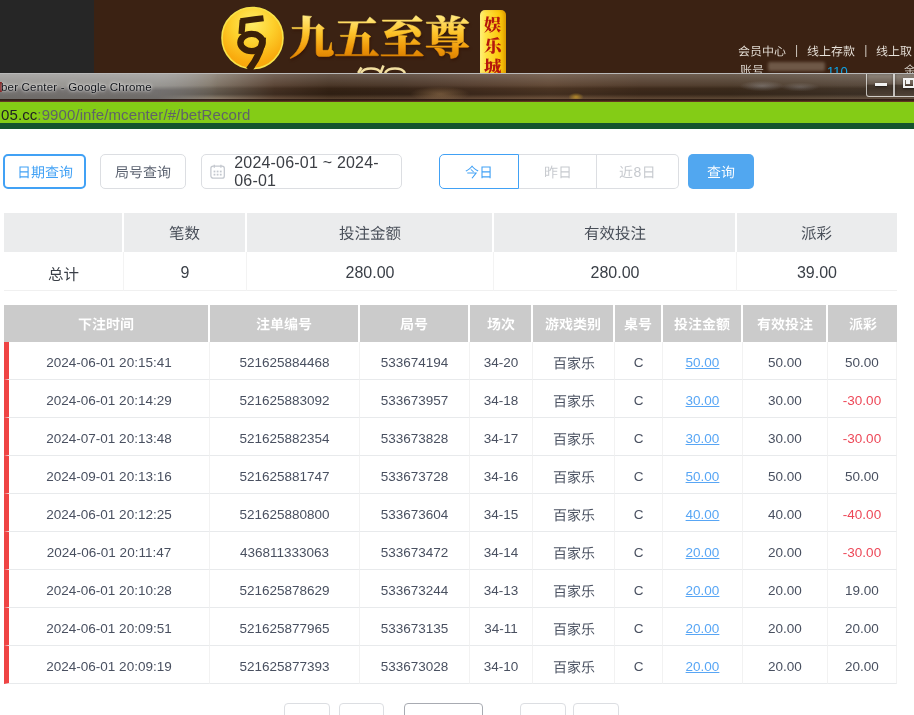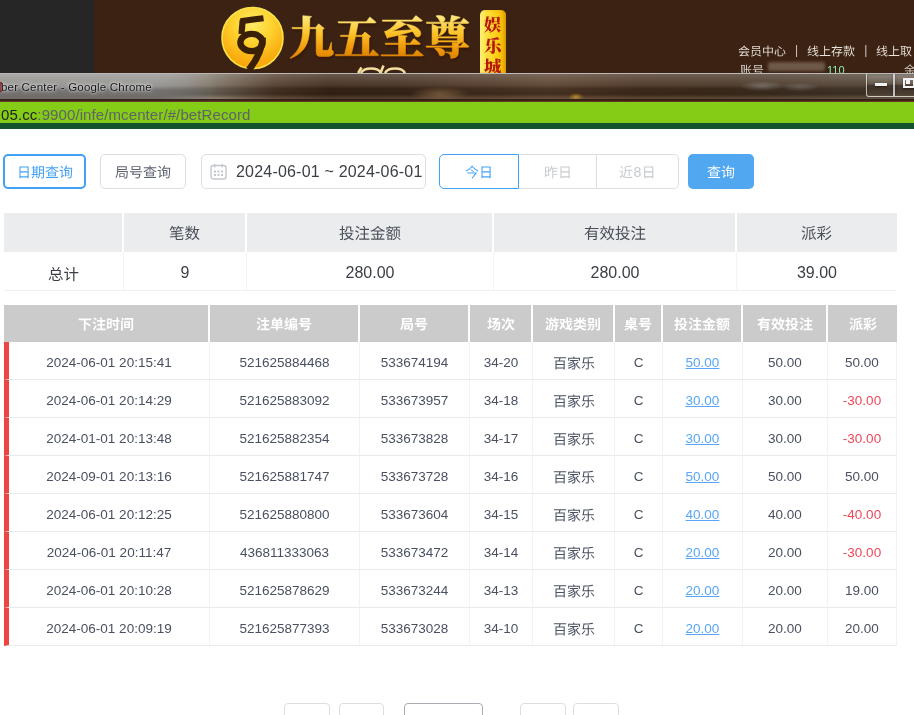--- a/index.html
+++ b/index.html
@@ -34,21 +34,21 @@
 #btnmax i{position:absolute;left:8px;top:4px;width:12px;height:10px;border:2px solid #f2f2f2;box-shadow:0 1px 2px rgba(0,0,0,.5)}
 #btnmax i b{position:absolute;left:1px;top:0px;width:4px;height:2px;border:2px solid #f2f2f2;display:block}
 #abar{position:absolute;left:0;top:102px;width:914px;height:27px;background:#84cc16;border-bottom:6px solid #14532d}
 #urltext{position:absolute;left:1px;top:4px;font-size:15px;color:#5f6368;letter-spacing:.1px}
 #urltext b{color:#202124;font-weight:normal}
 
 #content{position:absolute;left:0;top:130px;width:914px;height:585px;background:#fff}
 .btn{position:absolute;top:24px;height:35px;border-radius:5px;border:1px solid #dcdee2;background:#fff;display:flex;align-items:center;justify-content:center}
 #b-date{left:3px;width:83px;border:2px solid #41a1f5}
 #b-round{left:100px;width:86px}
-#b-pick{left:201px;width:225px;justify-content:flex-start}
+#b-pick{left:201px;width:201px;justify-content:flex-start}
 #grp{position:absolute;left:439px;top:24px;width:240px;height:35px;border-radius:5px}
 .gseg{position:absolute;top:0;height:35px;border:1px solid #dcdee2;background:#fff;display:flex;align-items:center;justify-content:center}
 #g1{left:0;width:80px;border:1px solid #41a1f5;border-radius:5px 0 0 5px;z-index:2}
 #g2{left:80px;width:78px;border-left:none}
 #g3{left:158px;width:82px;border-left:none;border-radius:0 5px 5px 0}
 #b-query{left:688px;width:66px;background:#51a7f0;border:none}
 
 #sum{position:absolute;left:4px;top:83px;width:893px;border-collapse:separate;border-spacing:0;table-layout:fixed}
 #sum th{background:#ebeced;height:39px;font-weight:normal;border-right:2px solid #fff}
 #sum th:last-child{border-right:none}
@@ -200,21 +200,21 @@
           <use href="#r7ebf" transform="translate(0,10.56) scale(0.012)" fill="#e8e2da"></use>
           <use href="#r4e0a" transform="translate(12,10.56) scale(0.012)" fill="#e8e2da"></use>
           <use href="#r53d6" transform="translate(24,10.56) scale(0.012)" fill="#e8e2da"></use>
         </svg></div>
 <div id="topline2">
         <span class="abs" style="left:0;top:1px"><svg class="cj" width="24" height="12" viewBox="0 0 24 12">
             <use href="#r8d26" transform="translate(0,10.56) scale(0.012)" fill="#ded8d0"></use>
             <use href="#r53f7" transform="translate(12,10.56) scale(0.012)" fill="#ded8d0"></use>
           </svg></span>
         <span class="abs" style="left:28px;top:3px;width:57px;height:9px;background:rgba(205,190,168,.35);border-radius:2px;filter:blur(1.5px)"></span>
-        <span class="abs" style="left:87px;top:5px;font-size:11px;color:#86efac">110</span>
+        <span class="abs" style="left:87px;top:5px;font-size:13px;color:#0ea5e9">110</span>
         <span class="abs" style="left:124px;top:12px;font-size:12.5px;color:#e0dad2;letter-spacing:.6px">RBIN</span>
         <span class="abs" style="left:164px;top:1px"><svg class="cj" width="12" height="12" viewBox="0 0 12 12">
             <use href="#r4f59" transform="translate(0,10.56) scale(0.012)" fill="#ded8d0"></use>
           </svg></span>
       </div>
 <svg class="abs" style="left:357px;top:65px" width="50" height="8" viewBox="0 0 50 8">
         <g fill="none" stroke="#f2dfa0" stroke-width="2.6">
           <path d="M4 8 A 10.5 6.5 0 0 1 24 8"></path>
           <path d="M28 8 A 10.5 6.5 0 0 1 48 8"></path>
           <path d="M26.5 0.5 L23.5 8"></path>
@@ -429,21 +429,21 @@
                 <use href="#r767e" transform="translate(0,12.32) scale(0.014)" fill="#495060"></use>
                 <use href="#r5bb6" transform="translate(14,12.32) scale(0.014)" fill="#495060"></use>
                 <use href="#r4e50" transform="translate(28,12.32) scale(0.014)" fill="#495060"></use>
               </svg></td>
             <td>C</td>
             <td><a class="amt">30.00</a></td>
             <td>30.00</td>
             <td><span class="neg">-30.00</span></td>
           </tr>
 <tr>
-            <td>2024-01-01 20:13:48</td>
+            <td>2024-07-01 20:13:48</td>
             <td>521625882354</td>
             <td>533673828</td>
             <td>34-17</td>
             <td><svg class="cj" width="42" height="14" viewBox="0 0 42 14">
                 <use href="#r767e" transform="translate(0,12.32) scale(0.014)" fill="#495060"></use>
                 <use href="#r5bb6" transform="translate(14,12.32) scale(0.014)" fill="#495060"></use>
                 <use href="#r4e50" transform="translate(28,12.32) scale(0.014)" fill="#495060"></use>
               </svg></td>
             <td>C</td>
             <td><a class="amt">30.00</a></td>
@@ -502,20 +502,35 @@
             <td>34-13</td>
             <td><svg class="cj" width="42" height="14" viewBox="0 0 42 14">
                 <use href="#r767e" transform="translate(0,12.32) scale(0.014)" fill="#495060"></use>
                 <use href="#r5bb6" transform="translate(14,12.32) scale(0.014)" fill="#495060"></use>
                 <use href="#r4e50" transform="translate(28,12.32) scale(0.014)" fill="#495060"></use>
               </svg></td>
             <td>C</td>
             <td><a class="amt">20.00</a></td>
             <td>20.00</td>
             <td>19.00</td>
+          </tr>
+<tr>
+            <td>2024-06-01 20:09:51</td>
+            <td>521625877965</td>
+            <td>533673135</td>
+            <td>34-11</td>
+            <td><svg class="cj" width="42" height="14" viewBox="0 0 42 14">
+                <use href="#r767e" transform="translate(0,12.32) scale(0.014)" fill="#495060"></use>
+                <use href="#r5bb6" transform="translate(14,12.32) scale(0.014)" fill="#495060"></use>
+                <use href="#r4e50" transform="translate(28,12.32) scale(0.014)" fill="#495060"></use>
+              </svg></td>
+            <td>C</td>
+            <td><a class="amt">20.00</a></td>
+            <td>20.00</td>
+            <td>20.00</td>
           </tr>
 <tr>
             <td>2024-06-01 20:09:19</td>
             <td>521625877393</td>
             <td>533673028</td>
             <td>34-10</td>
             <td><svg class="cj" width="42" height="14" viewBox="0 0 42 14">
                 <use href="#r767e" transform="translate(0,12.32) scale(0.014)" fill="#495060"></use>
                 <use href="#r5bb6" transform="translate(14,12.32) scale(0.014)" fill="#495060"></use>
                 <use href="#r4e50" transform="translate(28,12.32) scale(0.014)" fill="#495060"></use>

